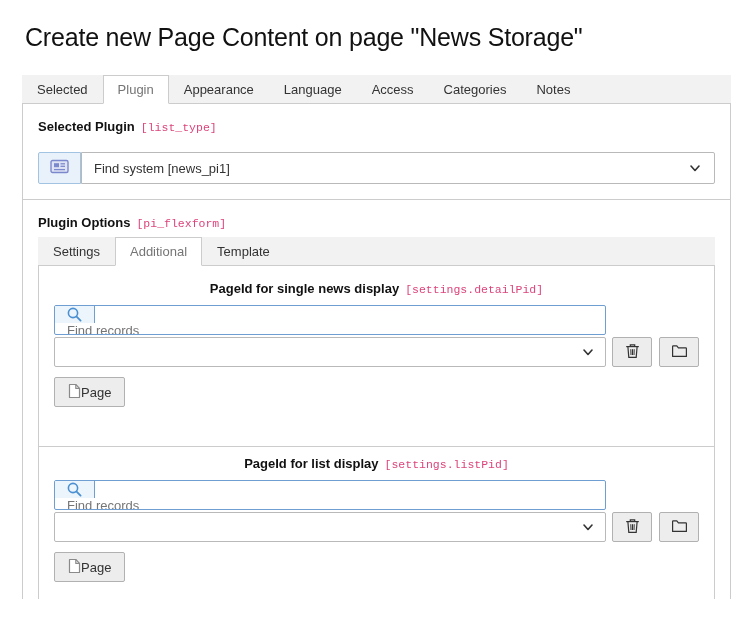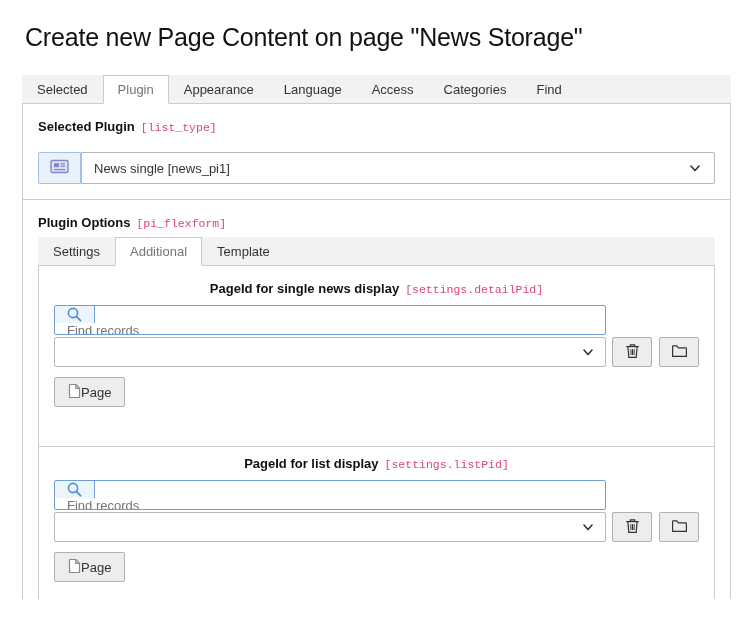--- a/index.html
+++ b/index.html
@@ -176,21 +176,21 @@
 
 <div class="form-wrap">
 
   <div class="nav-tabs">
     <div class="tab">Selected</div>
     <div class="tab active">Plugin</div>
     <div class="tab">Appearance</div>
     <div class="tab">Language</div>
     <div class="tab">Access</div>
     <div class="tab">Categories</div>
-    <div class="tab">Find</div>
+    <div class="tab">Notes</div>
   </div>
 
   <div class="panel">
 
     <div class="section">
       <div class="field-label-row">
         <b>Selected Plugin</b><code>[list_type]</code>
       </div>
       <div class="plugin-group">
         <span class="addon">
@@ -198,21 +198,21 @@
             <svg width="19" height="15" viewBox="0 0 19 15">
               <rect x="1" y="1.5" width="17" height="12" rx="1.5" fill="#dfe4f5" stroke="#7c88cc" stroke-width="1.4"></rect>
               <rect x="4" y="4.2" width="5" height="4" fill="#7c88cc"></rect>
               <line x1="10.5" y1="4.8" x2="15" y2="4.8" stroke="#7c88cc" stroke-width="1.3"></line>
               <line x1="10.5" y1="7.3" x2="15" y2="7.3" stroke="#7c88cc" stroke-width="1.3"></line>
               <line x1="4" y1="10.6" x2="15" y2="10.6" stroke="#7c88cc" stroke-width="1.3"></line>
             </svg>
           </span>
         </span>
         <div class="fake-select">
-          <span>News single [news_pi1]</span>
+          <span>Find system [news_pi1]</span>
           <span class="chev">
             <svg width="14" height="14" viewBox="0 0 14 14">
                 <polyline points="3,5 7,9.5 11,5" fill="none" stroke="#333" stroke-width="1.6" stroke-linecap="round" stroke-linejoin="round"></polyline>
               </svg>
           </span>
         </div>
       </div>
     </div>
 
     <div class="section">

